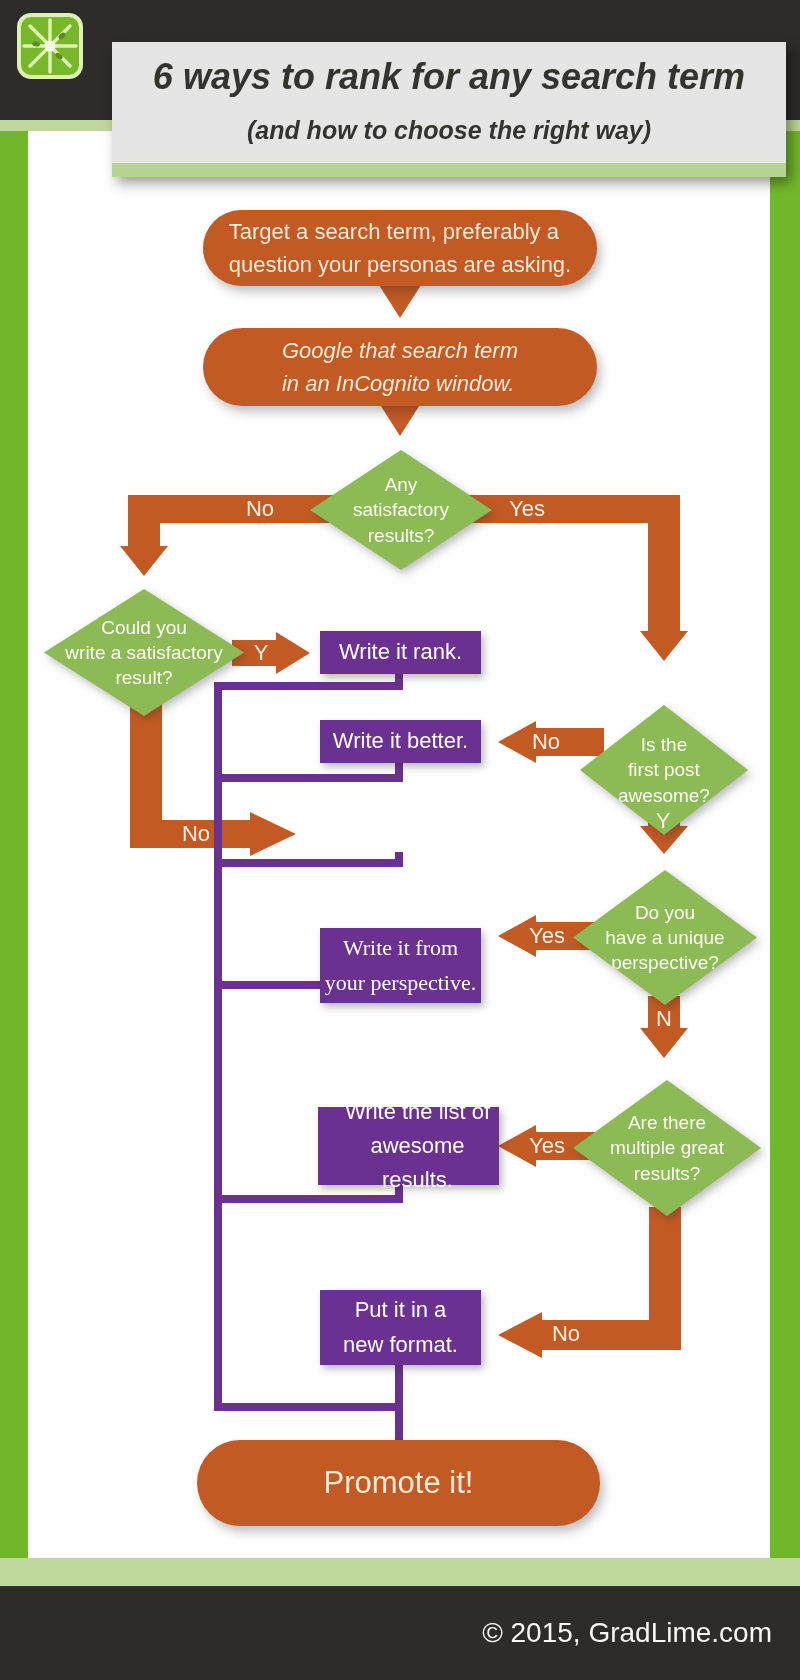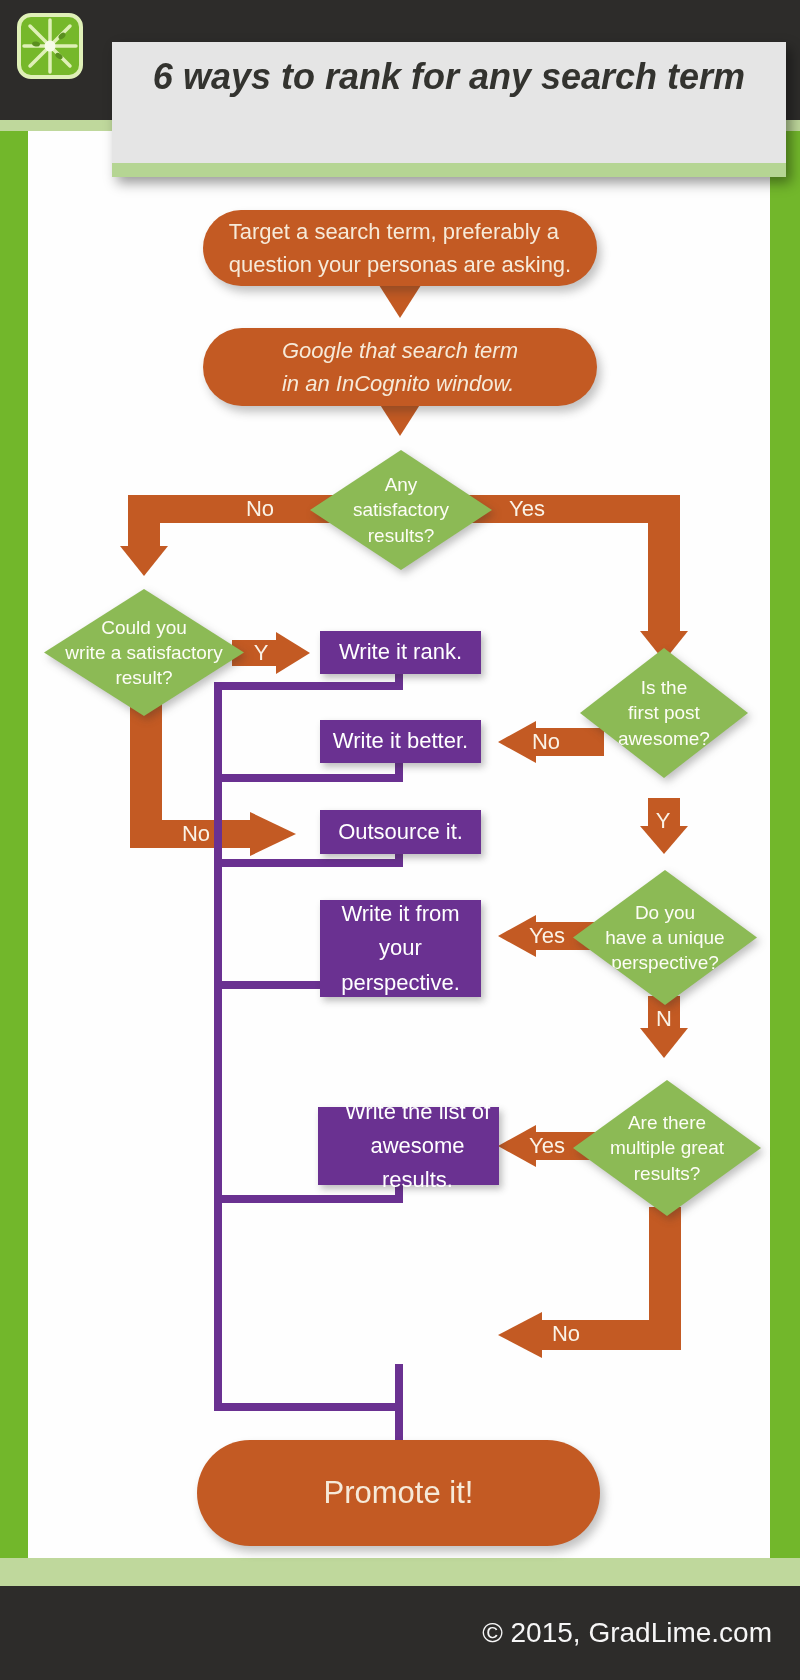--- a/index.html
+++ b/index.html
@@ -150,49 +150,51 @@
   <div class="dwrap" style="left:310px;top:450px;width:182px;height:120px;">
     <div class="diamond">Any
 satisfactory
 results?</div>
   </div>
   <div class="dwrap" style="left:44px;top:589px;width:200px;height:127px;">
     <div class="diamond">Could you
 write a satisfactory
 result?</div>
   </div>
-  <div class="dwrap" style="left:580px;top:648px;width:168px;height:130px;">
+  <div class="dwrap" style="left:580px;top:705px;width:168px;height:130px;">
     <div class="diamond">Is the
 first post
 awesome?</div>
   </div>
   <div class="dwrap" style="left:573px;top:870px;width:184px;height:135px;">
     <div class="diamond">Do you
 have a unique
 perspective?</div>
   </div>
   <div class="dwrap" style="left:573px;top:1080px;width:188px;height:136px;">
     <div class="diamond">Are there
 multiple great
 results?</div>
   </div>
 
   <div class="pbox" style="left:320px;top:631px;width:161px;height:43px;">Write it rank.</div>
   <div class="pbox" style="left:320px;top:720px;width:161px;height:43px;">Write it better.</div>
-  <div class="pbox" style="left:320px;top:810px;width:161px;height:44px;">Outsource it.</div>
-  <div class="pbox" style="left:320px;top:900px;width:161px;height:97px;">Write it from
+  <div class="pbox" style="left:320px;top:928px;width:161px;height:75px;font-family:Liberation Serif, serif;">Write it from
 your perspective.</div>
   <div class="pbox" style="left:318px;top:1107px;width:163px;height:78px;padding-left:18px;">Write the list of
 awesome results.</div>
-
-  <div class="pill" style="left:197px;top:1440px;width:403px;height:106px;font-size:31px;">Promote it!</div>
+  <div class="pbox" style="left:320px;top:1290px;width:161px;height:75px;">Put it in a
+new format.</div>
+
+  <div class="pill" style="left:197px;top:1440px;width:403px;height:86px;font-size:31px;">Promote it!</div>
 
   <div id="title-card">
     <div class="card-body">
       <div class="title-text">6 ways to rank for any search term</div>
+      <div class="subtitle-text">(and how to choose the right way)</div>
     </div>
     <div class="card-strip"></div>
   </div>
 
   <div id="footer">
     <span>© 2015, GradLime.com</span>
   </div>
 
 </div>
 

